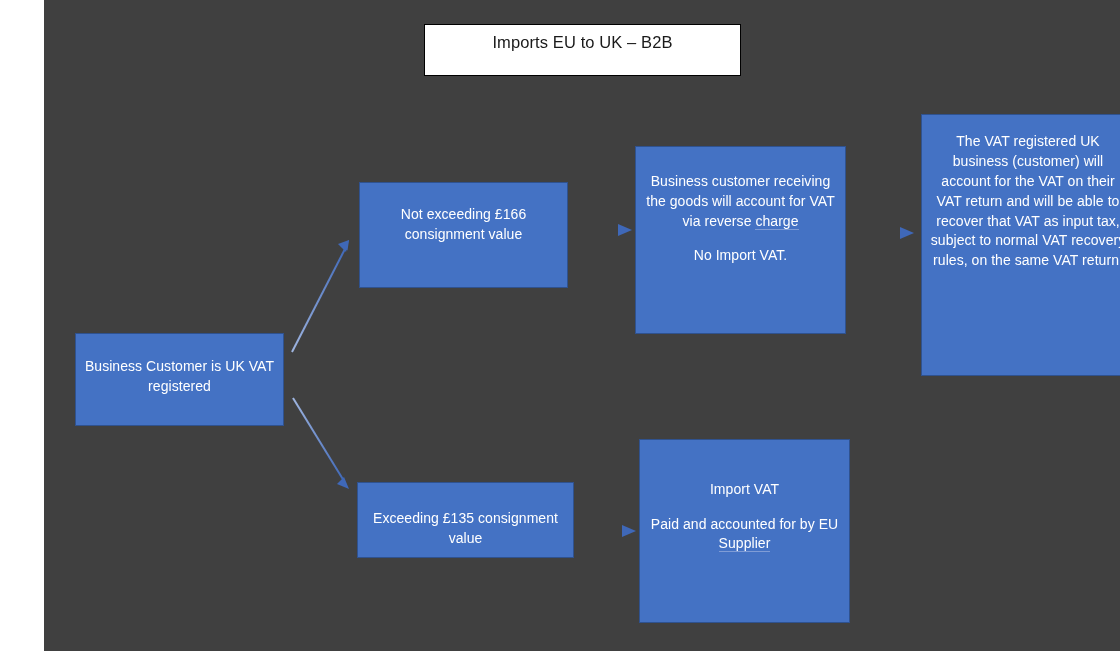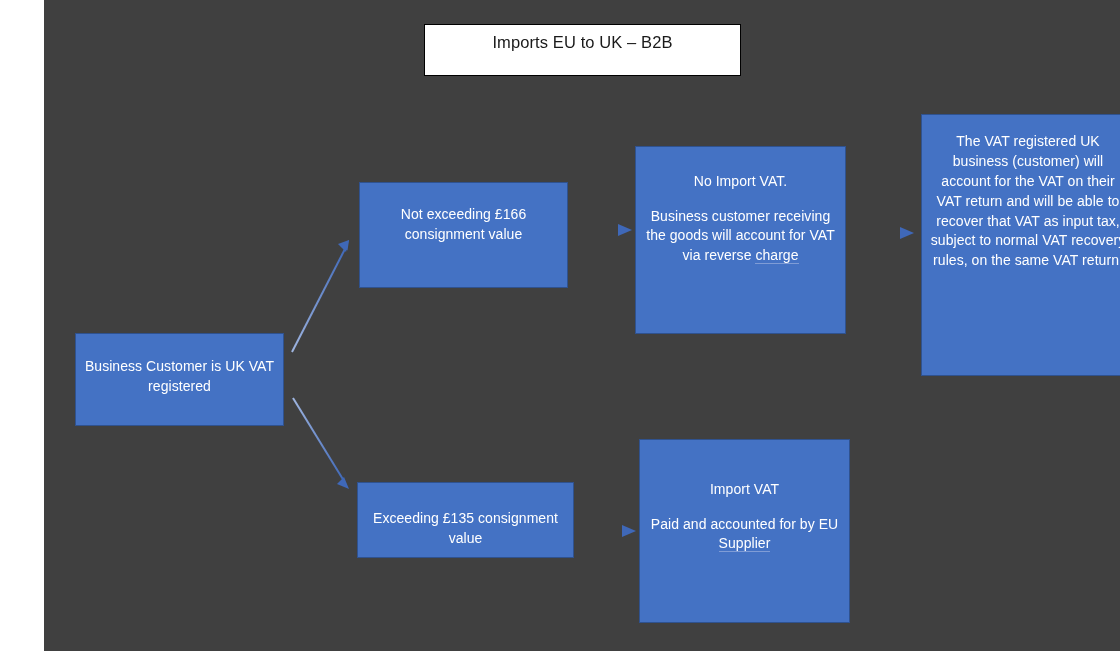--- a/index.html
+++ b/index.html
@@ -138,22 +138,22 @@
 
   <div class="node" id="node-start">
     <p>Business Customer is UK VAT registered</p>
   </div>
 
   <div class="node" id="node-not-exceed">
     <p>Not exceeding £166 consignment value</p>
   </div>
 
   <div class="node" id="node-no-vat">
+    <p><span>Business customer receiving the goods will account for VAT via reverse </span><span class="sp-underline">charge</span></p>
     <p>No Import VAT.</p>
-    <p><span>Business customer receiving the goods will account for VAT via reverse </span><span class="sp-underline">charge</span></p>
   </div>
 
   <div class="node" id="node-recover">
     <p>The VAT registered UK business (customer) will account for the VAT on their VAT return and will be able to recover that VAT as input tax, subject to normal VAT recovery rules, on the same VAT return.</p>
   </div>
 
   <div class="node" id="node-exceed">
     <p>Exceeding £135 consignment value</p>
   </div>
 

